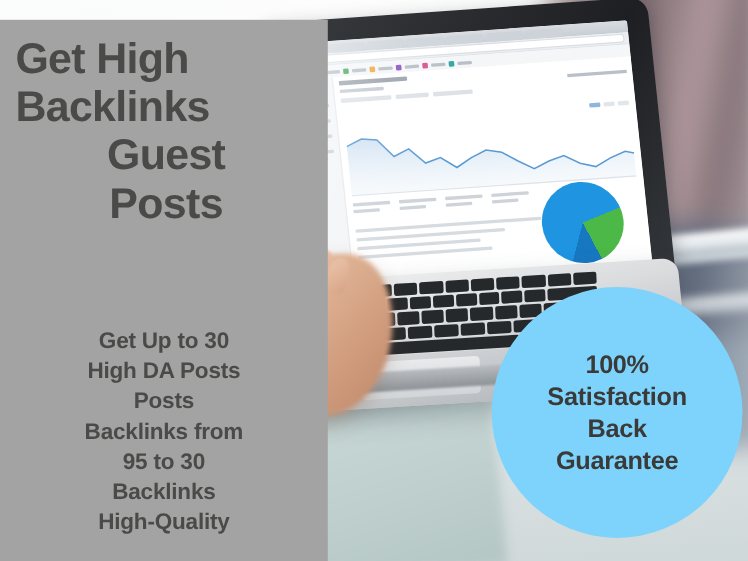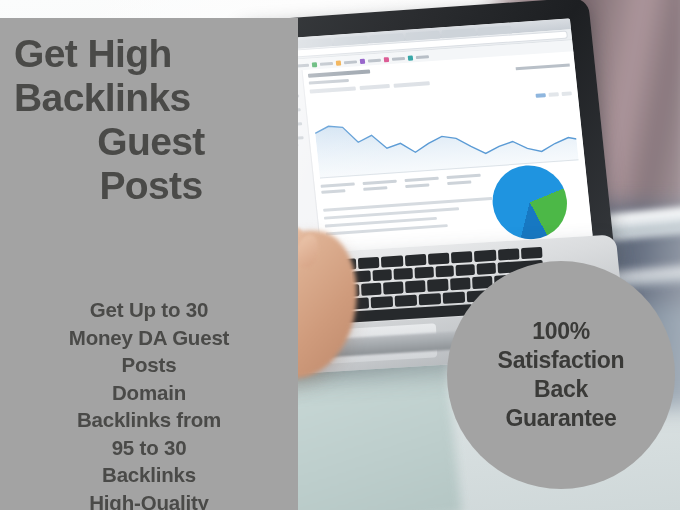--- a/index.html
+++ b/index.html
@@ -363,21 +363,21 @@
   .subcopy span { display:block; }
 
   
   .badge {
     position: absolute;
     left: 447px;
     top: 261px;
     width: 228px;
     height: 228px;
     border-radius: 50%;
-    background: #a3a3a3;
+    background: #7dd3fc;
     z-index: 6;
     display: flex;
     align-items: center;
     justify-content: center;
   }
   .badge-text {
     color: #3a3a38;
     font-size: 23px;
     line-height: 29px;
     font-weight: bold;
@@ -603,23 +603,22 @@
   <div class="panel">
     <h1 class="headline">
       <span class="l1">Get High</span>
       <span class="l2">Backlinks</span>
       <span class="l3">Guest</span>
       <span class="l4">Posts</span>
     </h1>
 
     <p class="subcopy">
       <span>Get Up to 30</span>
-      <span>Money DA Guest</span>
+      <span>High DA Posts</span>
       <span>Posts</span>
-      <span>Domain</span>
       <span>Backlinks from</span>
       <span>95 to 30</span>
       <span>Backlinks</span>
       <span>High-Quality</span>
     </p>
   </div>
 
   <div class="badge">
     <div class="badge-text">
       <span>100%</span>

